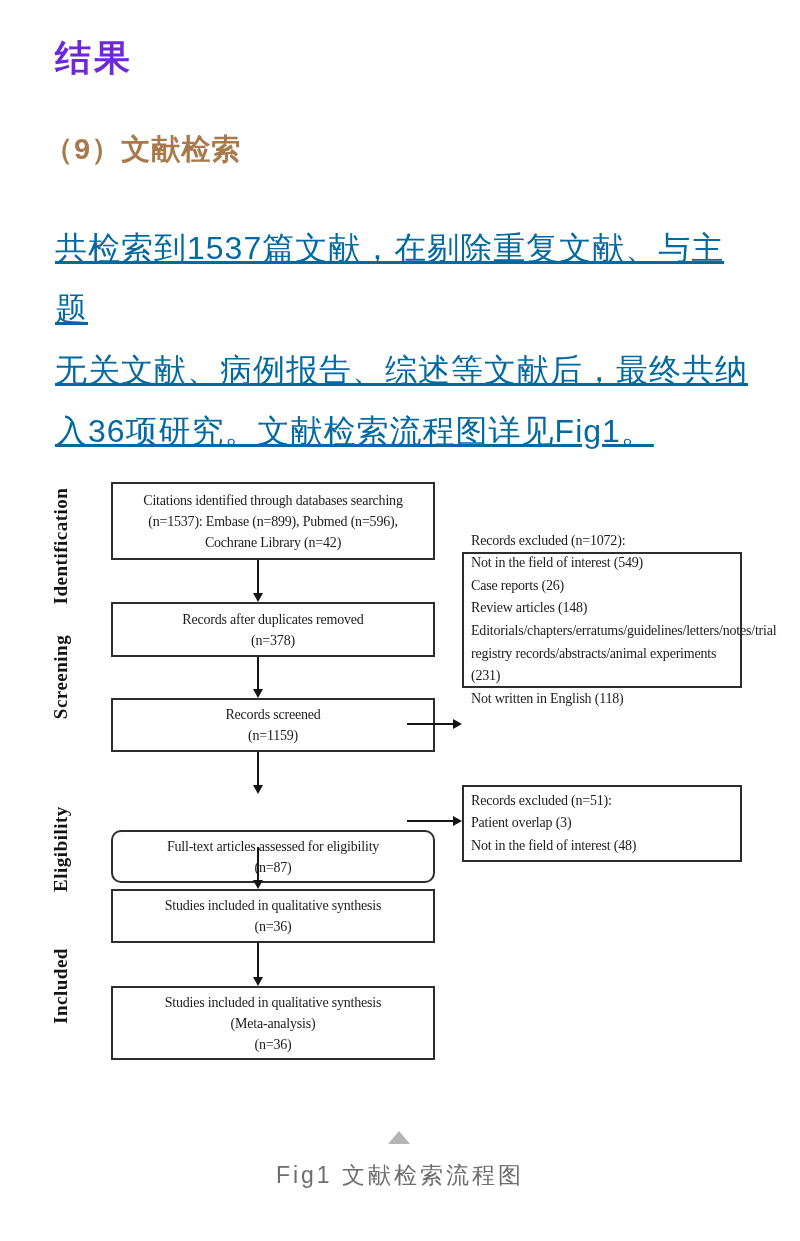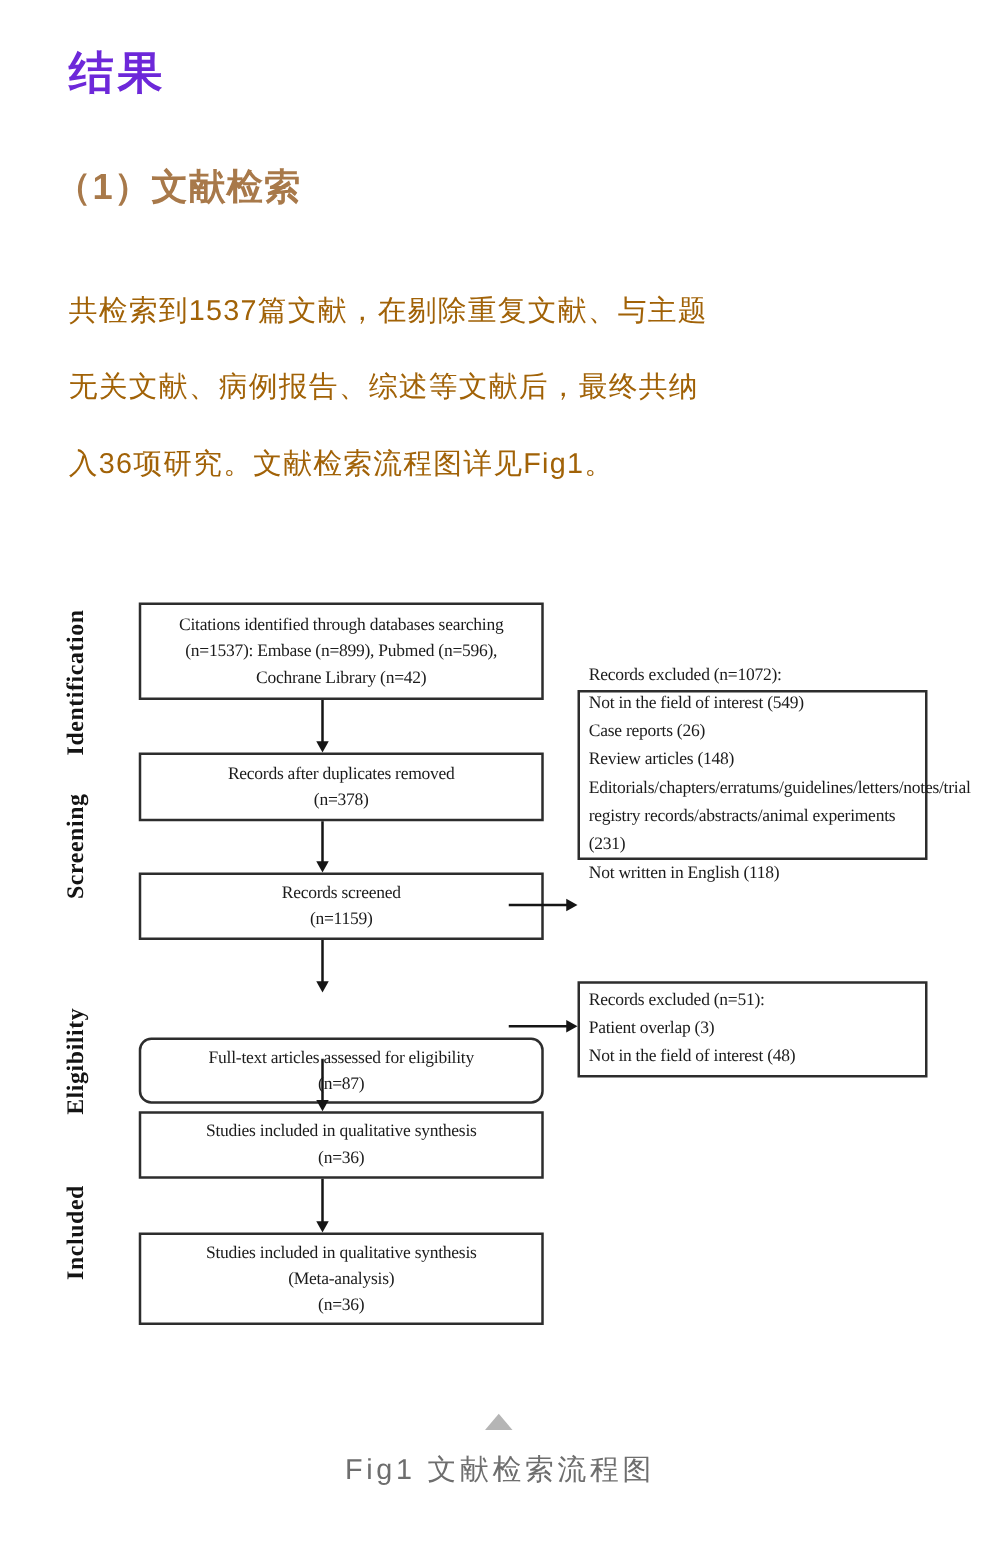--- a/index.html
+++ b/index.html
@@ -27,25 +27,26 @@
     left: 44px; top: 130px;
     font-size: 29px;
     font-weight: 700;
     color: #a8794a;
     letter-spacing: 1px;
   }
   .body-paragraph {
     position: absolute;
     left: 55px; top: 218px;
     width: 700px;
-    font-size: 23px;
+    font-size: 32px;
     line-height: 61px;
-    color: #a16207;
+    color: #0369a1;
     letter-spacing: 1px;
     white-space: pre-line;
+    text-decoration: underline;
   }
 
   
   .fc-box {
     position: absolute;
     box-sizing: border-box;
     border: 2px solid #2d2d2d;
     background: #ffffff;
     font-family: "Liberation Serif", serif;
     color: #1b1b1b;
@@ -106,21 +107,21 @@
     color: #6e6e6e;
     letter-spacing: 3px;
   }
 </style>
 </head>
 <body>
 
 <div class="page">
 
   <div class="section-title">结果</div>
-  <div class="subsection-title">（1）文献检索</div>
+  <div class="subsection-title">（9）文献检索</div>
   <div class="body-paragraph">共检索到1537篇文献，在剔除重复文献、与主题
 无关文献、病例报告、综述等文献后，最终共纳
 入36项研究。文献检索流程图详见Fig1。</div>
 
   <div>
 
     <div class="stage-label" style="top:533px;">Identification</div>
     <div class="stage-label" style="top:664px;">Screening</div>
     <div class="stage-label" style="top:836px;">Eligibility</div>
     <div class="stage-label" style="top:973px;">Included</div>

